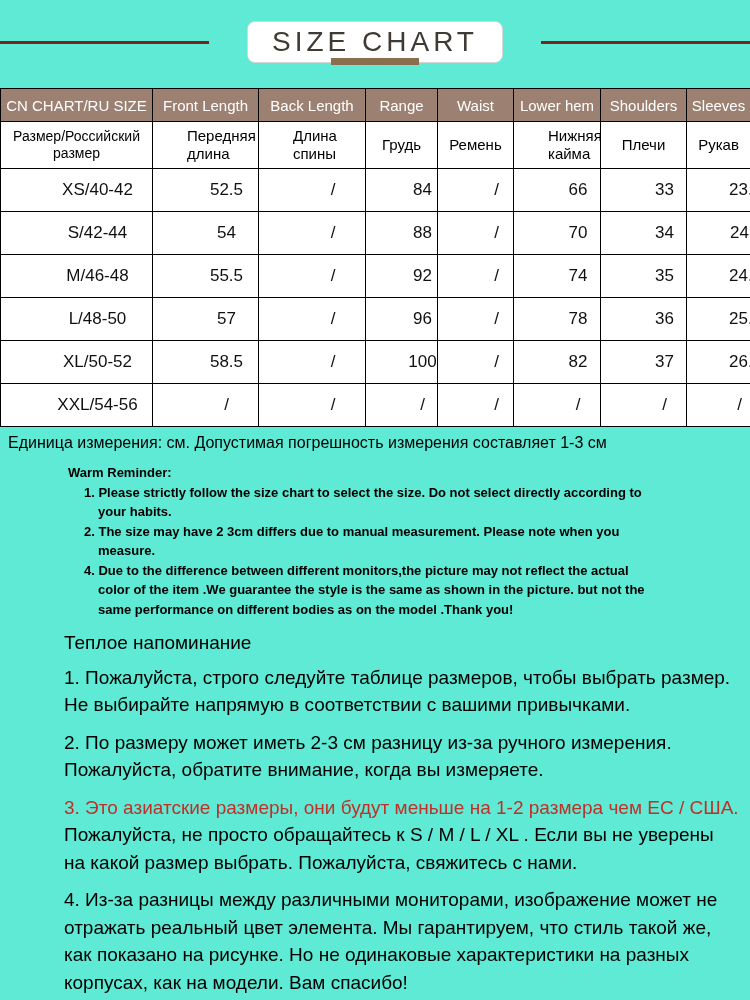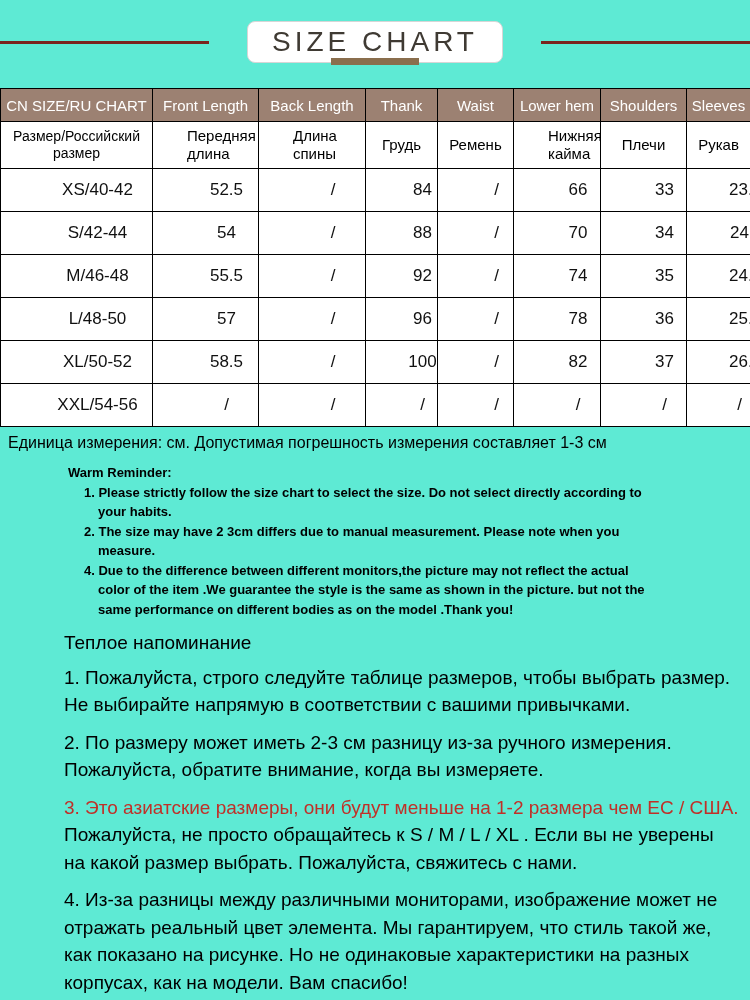--- a/index.html
+++ b/index.html
@@ -154,24 +154,24 @@
         <col style="width:106px">
         <col style="width:107px">
         <col style="width:72px">
       <col style="width:76px">
         <col style="width:87px">
         <col style="width:86px">
         <col style="width:64px">
     </colgroup>
     <thead>
       <tr class="en">
-        <th>CN SIZE/RU CHART</th>
+        <th>CN CHART/RU SIZE</th>
         <th>Front Length</th>
         <th>Back Length</th>
-        <th>Thank</th>
+        <th>Range</th>
         <th>Waist</th>
         <th>Lower hem</th>
         <th>Shoulders</th>
         <th>Sleeves</th>
       </tr>
       <tr class="ru">
         <th class="first">Размер/Российский размер</th>
         <th class="narrow">Передняя длина</th>
         <th class="narrow">Длина спины</th>
         <th>Грудь</th>

